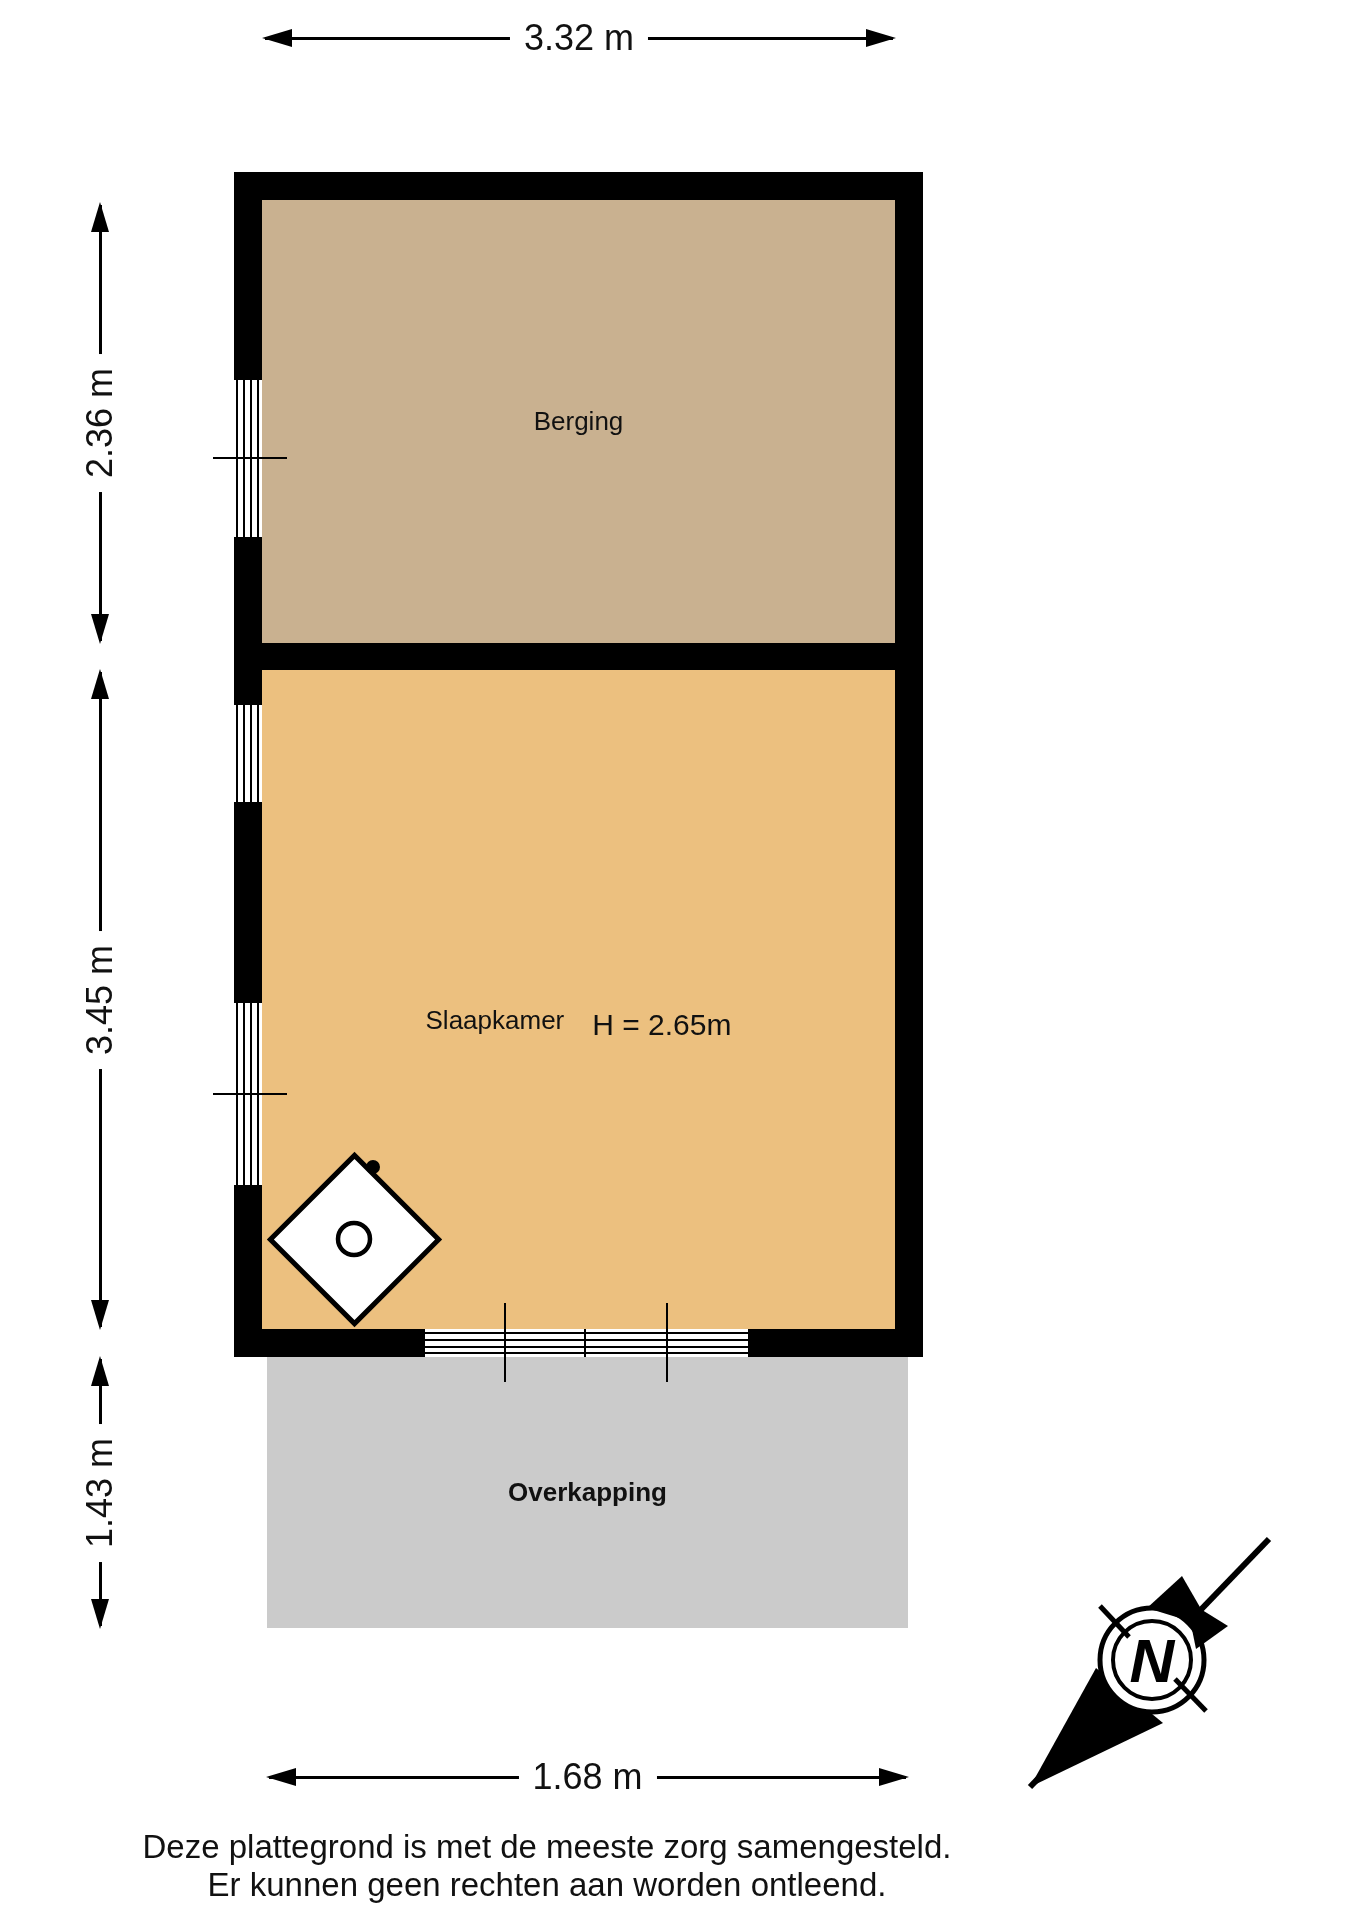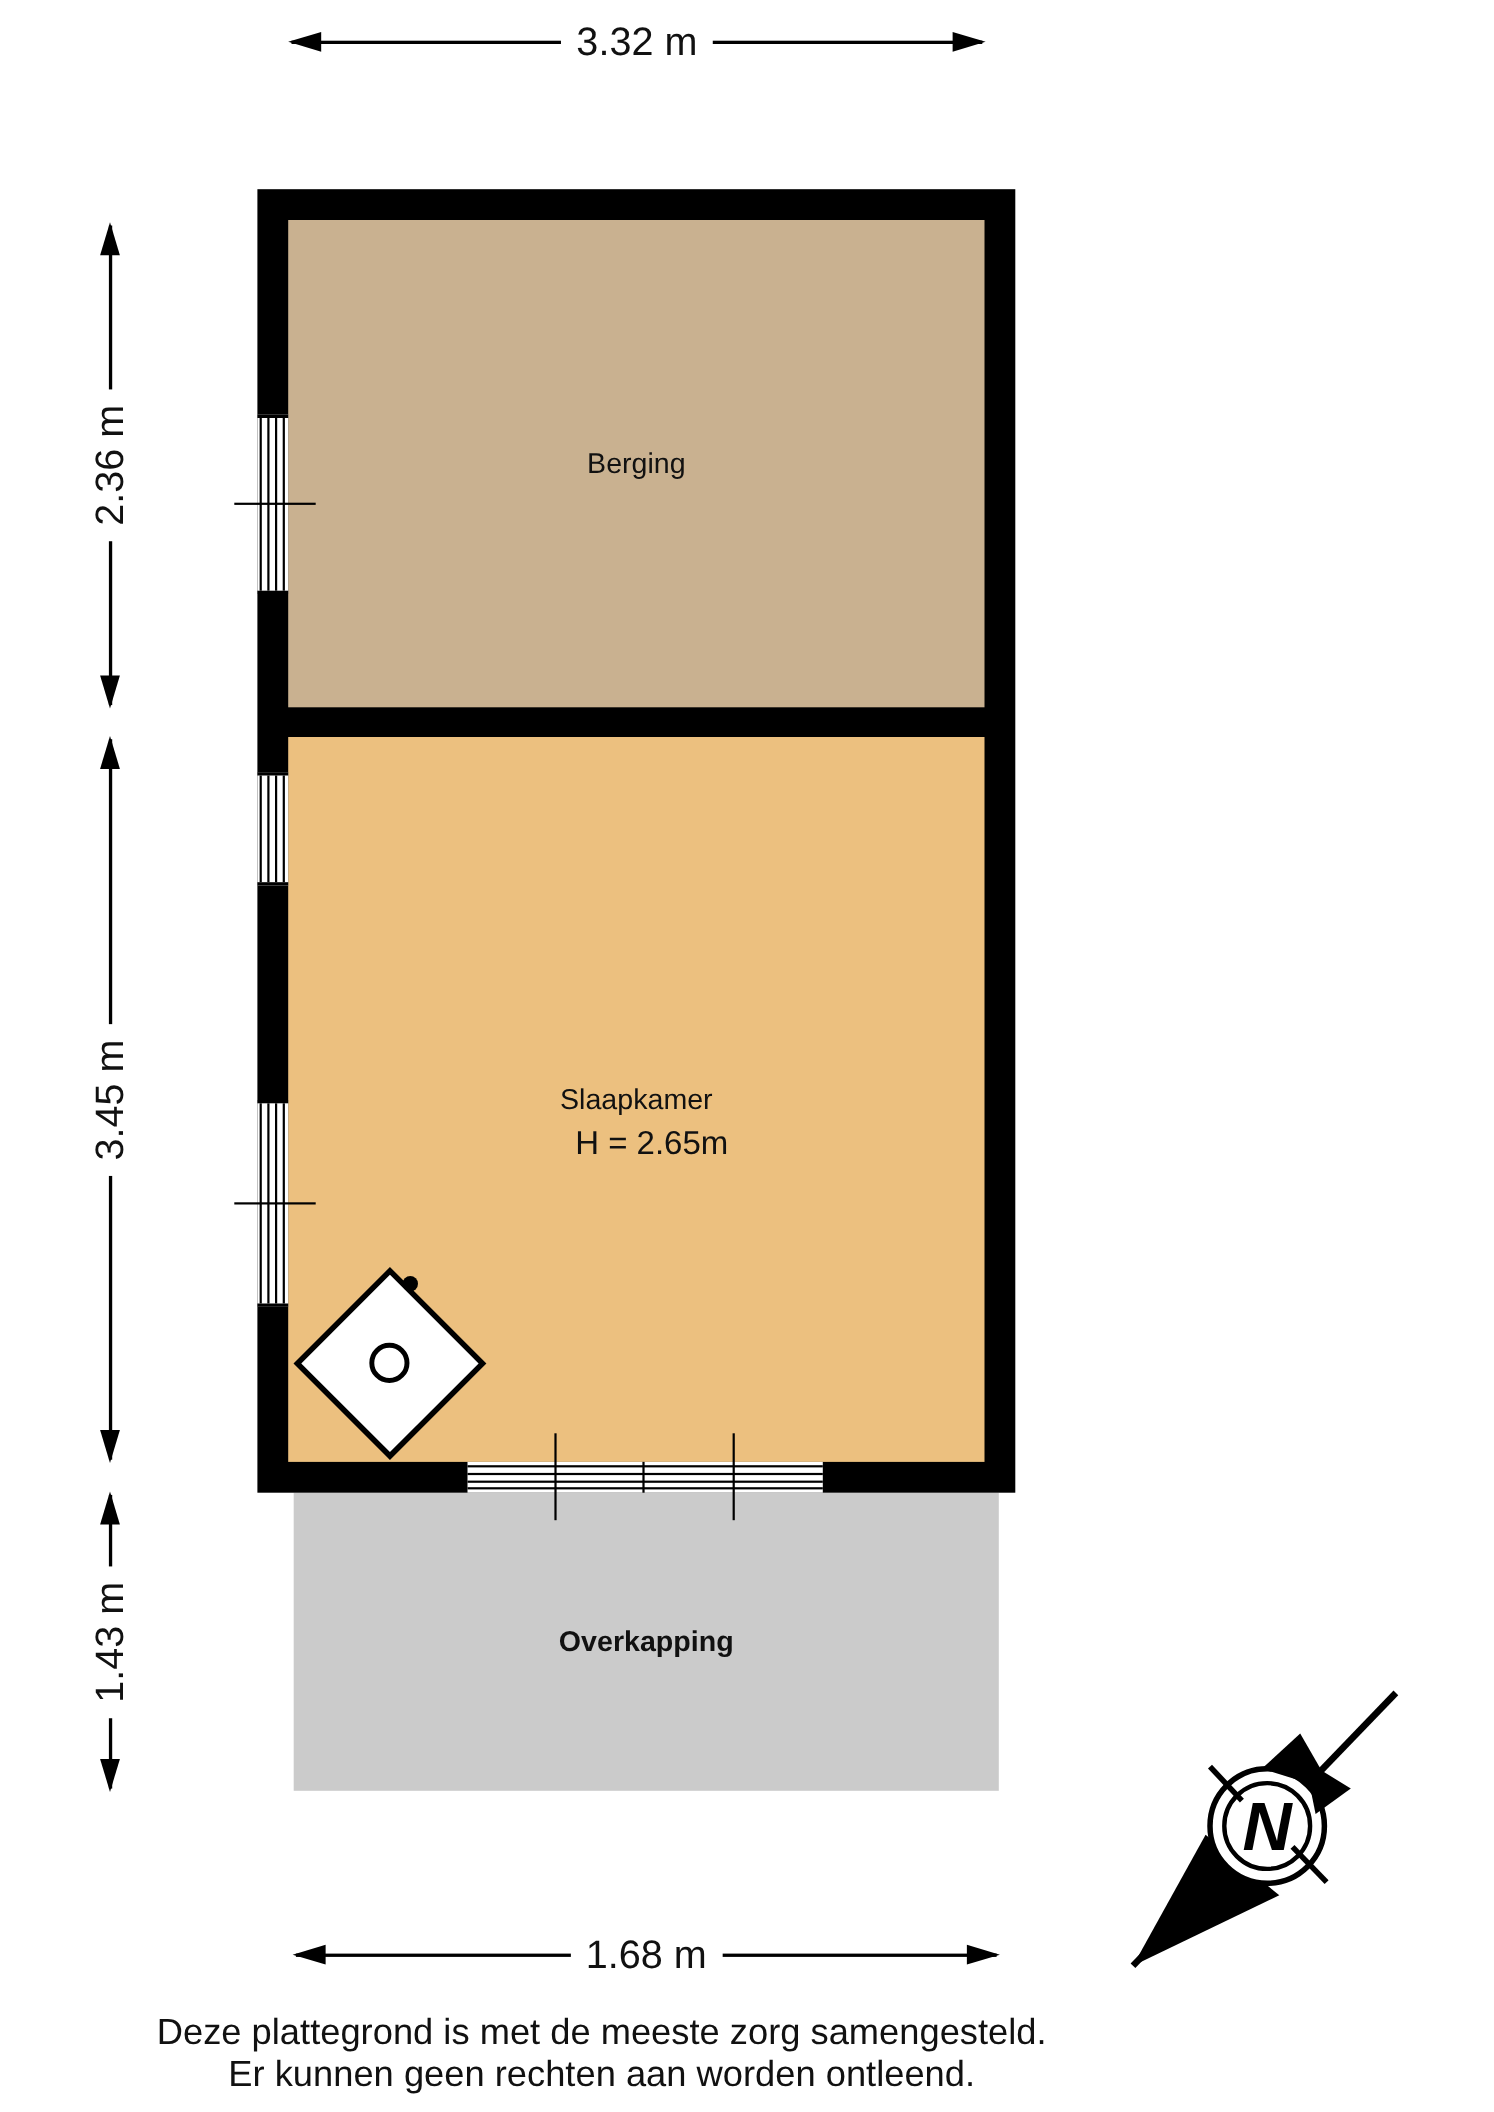--- a/index.html
+++ b/index.html
@@ -27,21 +27,21 @@
     background:#fff;padding:0 14px;font-size:36px;white-space:nowrap;color:#111;
   }
   .dim-v .dim-label{transform:translate(-50%,-50%) rotate(-90deg);}
   
   .building{position:absolute;left:234px;top:172px;width:689px;height:1185px;background:#000;}
   .room{position:absolute;display:flex;align-items:center;justify-content:center;}
   .room-berging{left:28px;top:28px;width:633px;height:443px;background:var(--berging-fill,#c9b190);}
   .room-slaapkamer{left:28px;top:498px;width:633px;height:659px;background:var(--slaapkamer-fill,#ecc07f);
     flex-direction:column;}
   .room-label{font-size:26px;color:#111;}
-  .slaap-block{display:flex;flex-direction:column;align-items:center;margin-top:42px;}
+  .slaap-block{display:flex;flex-direction:row;align-items:center;margin-top:42px;}
   .h-label{font-size:30px;margin-top:8px;color:#111;margin-left:28px;}
   
   .window{position:absolute;left:0;width:28px;background:#fff;
     border-top:3px solid #000;border-bottom:3px solid #000;box-sizing:border-box;}
   .window .wl{position:absolute;top:0;bottom:0;width:2px;background:#000;}
   .wl1{left:2px;}.wl2{left:9px;}.wl3{left:16px;}.wl4{left:23px;}
   .door-band{position:absolute;background:#fff;}
   .door-band .dl{position:absolute;left:0;right:0;height:2px;background:#000;}
   .dl1{top:3px;}.dl2{top:10px;}.dl3{top:17px;}.dl4{top:23px;}
   

